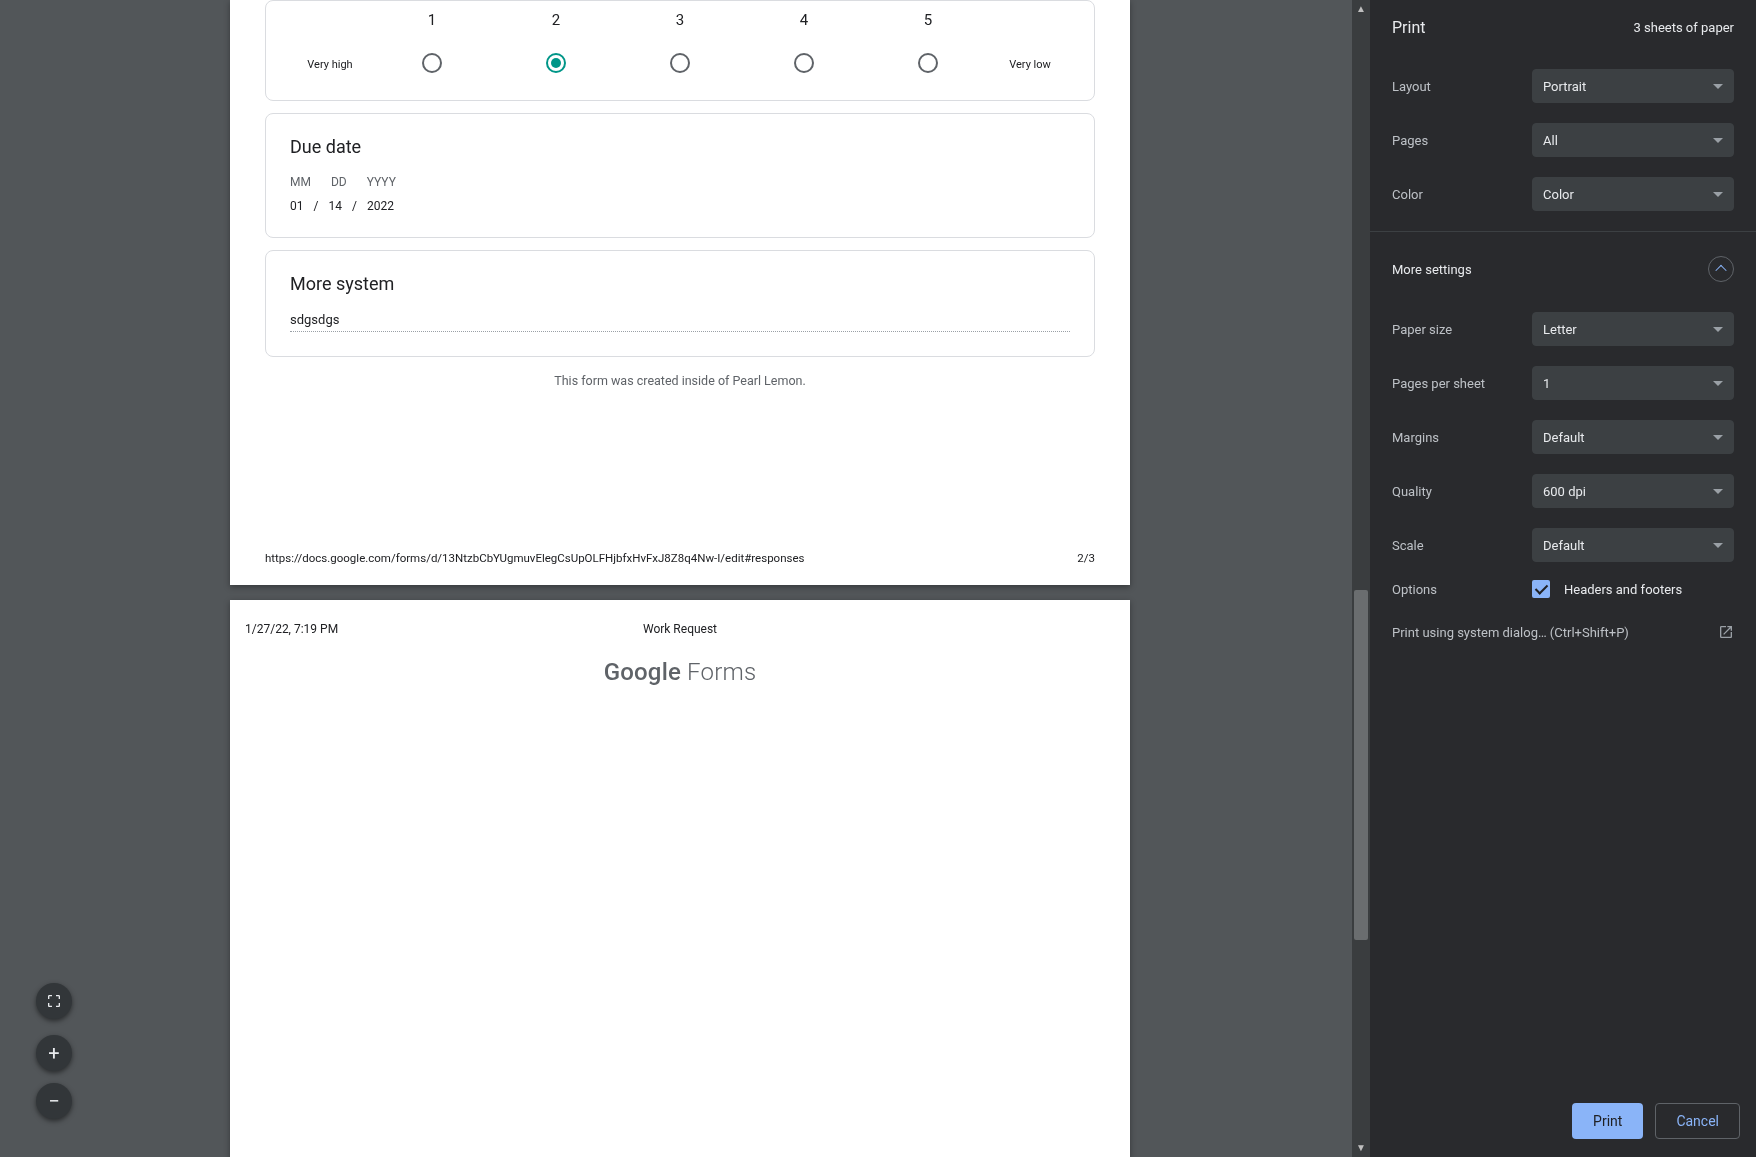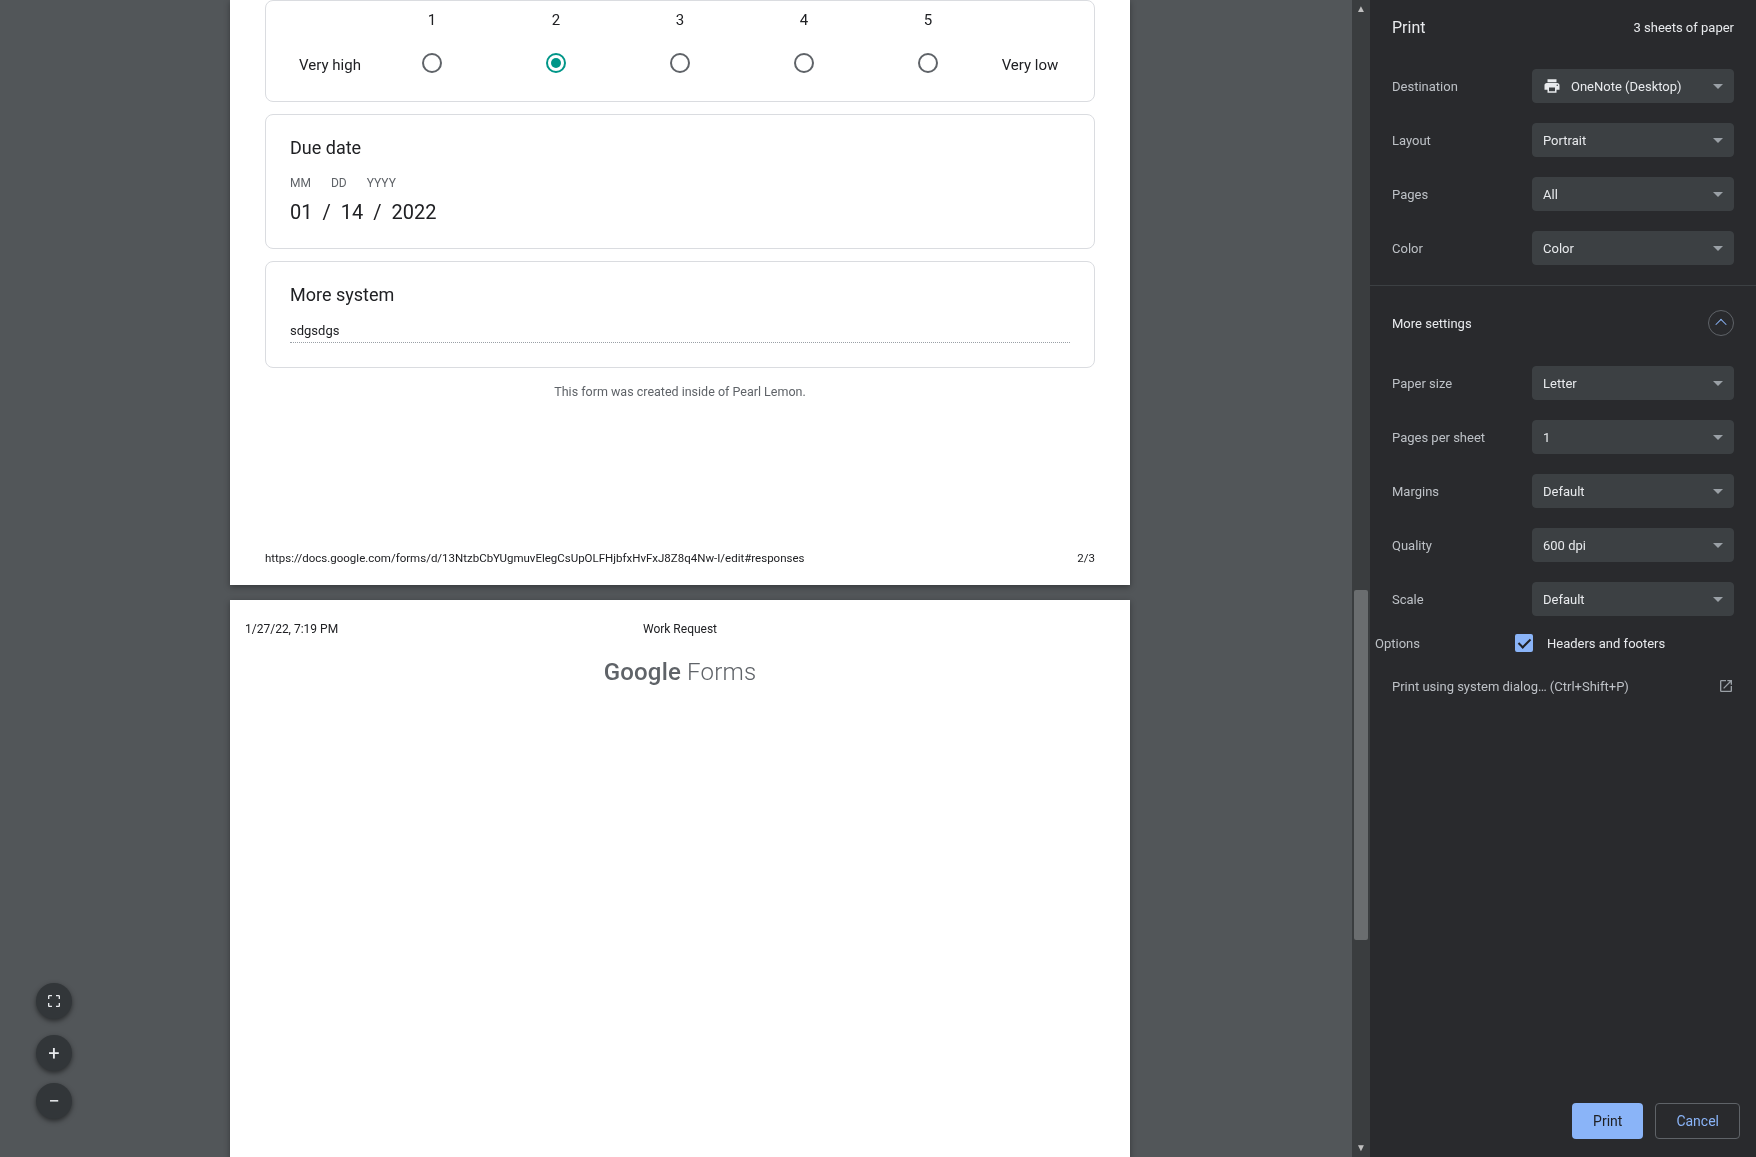--- a/index.html
+++ b/index.html
@@ -69,21 +69,21 @@
   .scale-nums {
     display: flex;
     padding: 0 80px;
     margin-bottom: 24px;
     font-size: 15px; color: #202124;
   }
   .scale-nums span { flex:1; text-align:center; }
   .scale-row {
     display: flex;
     align-items: center;
-    font-size: 15px; color: #5f6368;
+    font-size: 11px; color: #5f6368;
   }
   .scale-row .lab-left  { width: 80px; text-align:center; color:#202124; }
   .scale-row .lab-right { width: 80px; text-align:center; color:#202124; }
   .scale-row .radios { flex:1; display:flex; }
   .scale-row .radios .rcell { flex:1; text-align:center; }
   .radio {
     display:inline-block;
     width:20px; height:20px;
     border:2px solid #5f6368;
     border-radius:50%;
@@ -96,21 +96,21 @@
     content:"";
     position:absolute;
     left:3px; top:3px;
     width:10px; height:10px;
     background:#009688;
     border-radius:50%;
   }
 
   .q-title { font-size:18px; color:#202124; margin-bottom:18px; }
   .date-lbls { display:flex; gap:20px; font-size:12px; color:#5f6368; margin-bottom:10px; }
-  .date-val  { font-size:20px; color:#202124; display:flex; gap:10px; }
+  .date-val  { font-size:12px; color:#202124; display:flex; gap:10px; }
 
   .long-answer {
     font-size:13px; color:#202124;
     border-bottom:1px dotted #9aa0a6;
     padding-bottom:4px;
     width:100%;
   }
 
   .form-footnote {
     text-align:center;
@@ -226,21 +226,21 @@
   .more-row .chev::before {
     content:"";
     width:7px; height:7px;
     border-left:1.5px solid #8ab4f8;
     border-top:1.5px solid #8ab4f8;
     transform: rotate(45deg) translate(1px,1px);
   }
 
   .opt-row {
     display:flex; align-items:center;
-    padding: 8px 5px;
+    padding: 8px 22px;
   }
   .opt-row .lbl { width:140px; color:#bdc1c6; }
   .chk {
     width:18px; height:18px;
     border:2px solid #8ab4f8;
     border-radius:2px;
     margin-right:14px;
     position:relative;
     cursor:pointer;
     flex-shrink:0;
@@ -372,34 +372,20 @@
   </div>
 </div>
 
 <div class="sidebar">
 
   <div class="sb-head">
     <h1>Print</h1>
     <span class="count">3 sheets of paper</span>
   </div>
 
-  <div class="sb-row">
-    <span class="lbl">Destination</span>
-    <div class="ctrl">
-      <div class="select">
-        <span class="left">
-          <svg class="printer" viewBox="0 0 24 24">
-              <path d="M19 8H5c-1.66 0-3 1.34-3 3v6h4v4h12v-4h4v-6c0-1.66-1.34-3-3-3zm-3 11H8v-5h8v5zm3-7c-.55 0-1-.45-1-1s.45-1 1-1 1 .45 1 1-.45 1-1 1zM18 3H6v4h12V3z"></path>
-            </svg>
-          <span>OneNote (Desktop)</span>
-        </span>
-        <span class="caret"></span>
-      </div>
-    </div>
-  </div>
 
   <div class="sb-row">
     <span class="lbl">Layout</span>
     <div class="ctrl">
       <div class="select">
         <span>Portrait</span>
         <span class="caret"></span>
       </div>
     </div>
   </div>

